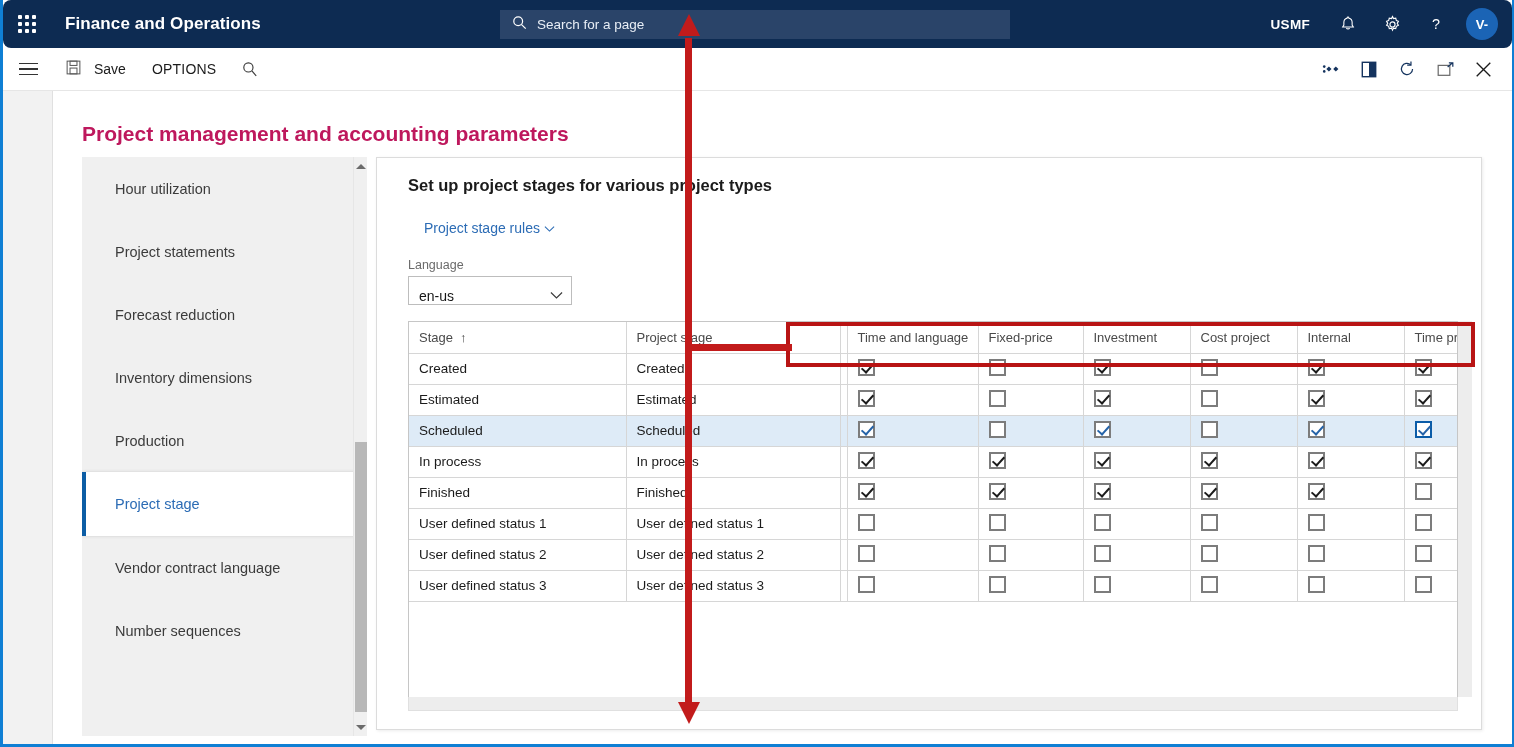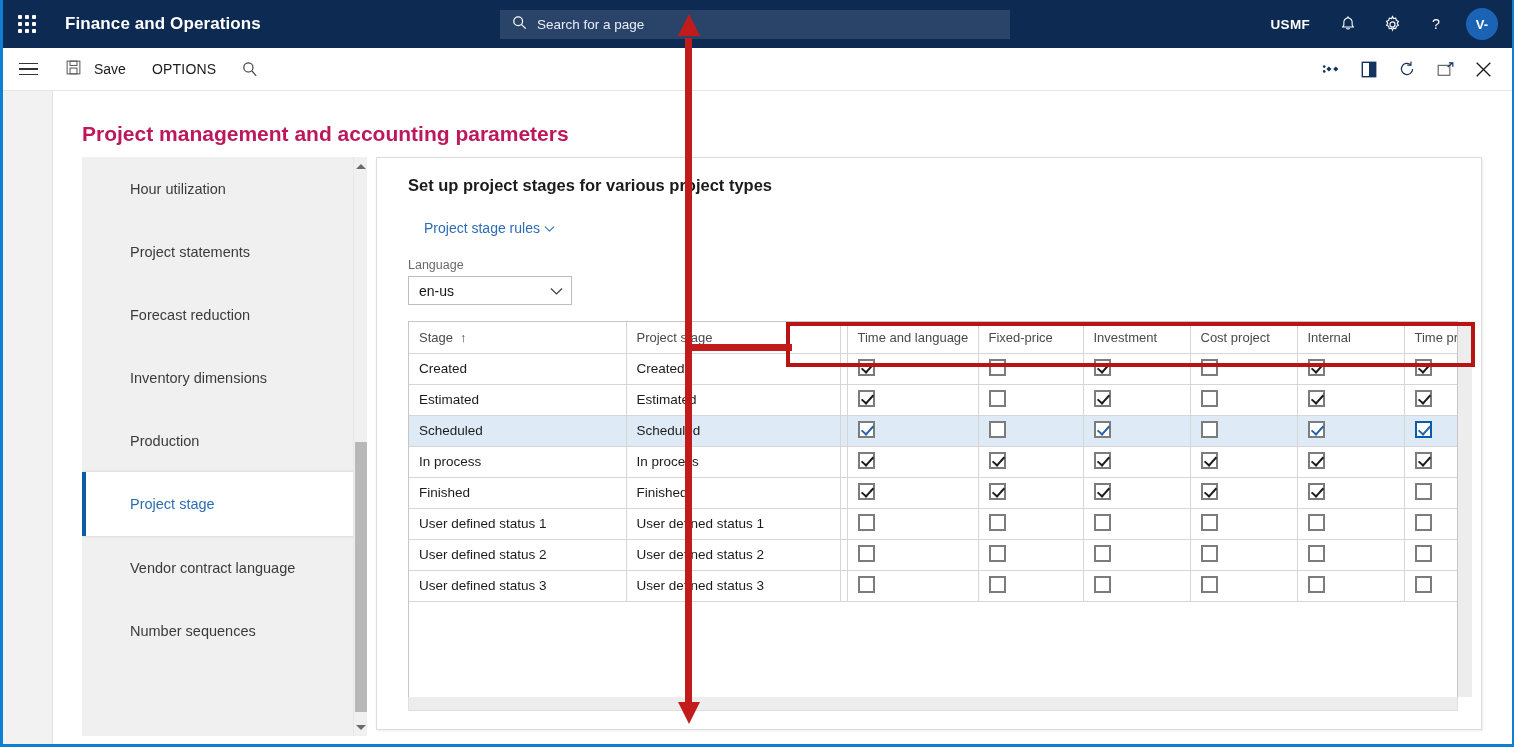--- a/index.html
+++ b/index.html
@@ -15,21 +15,21 @@
     border-left: 3px solid #0f7fd4;
     border-right: 2px solid #0f7fd4;
     border-bottom: 3px solid #0f7fd4;
     background: #ffffff;
   }
 
   
   .topbar {
     position: absolute; left: 0; top: 0; width: 100%; height: 48px;
     background: #0d2b52;
-    display: flex; align-items: center;
+    display: flex; align-items: center; border-radius: 8px;
   }
   .waffle {
     width: 48px; height: 48px; display: flex; align-items: center; justify-content: center;
     cursor: pointer;
   }
   .waffle-grid {
     display: grid; grid-template-columns: repeat(3, 4px); grid-template-rows: repeat(3, 4px);
     gap: 3px;
   }
   .waffle-grid i { display: block; width: 4px; height: 4px; background: #ffffff; border-radius: 1px; }
@@ -87,21 +87,21 @@
     position: absolute; left: 28px; top: 31px;
     font-size: 21px; font-weight: bold; color: #be185d;
   }
 
   
   .sidebar {
     position: absolute; left: 28px; top: 66px; width: 285px; bottom: 8px;
     background: #f0f0f0; overflow: hidden;
   }
   .side-item {
-    height: 63px; display: flex; align-items: center; padding-left: 48px;
+    height: 63px; display: flex; align-items: center; padding-left: 33px;
     font-size: 14.5px; color: #3b3b3b; cursor: pointer; position: relative;
   }
   .side-item.selected {
     background: #ffffff; color: #2c6cb5; height: 64px;
     box-shadow: 0 -1px 3px rgba(0,0,0,.07), 0 1px 3px rgba(0,0,0,.07);
   }
   .side-item.selected::before {
     content: ""; position: absolute; left: 0; top: 0; bottom: 0; width: 4px; background: #0c5da5;
   }
   .sb-track {
@@ -127,21 +127,21 @@
   .panel-title {
     position: absolute; left: 31px; top: 18px; font-size: 16.5px; font-weight: bold; color: #1b1b1b;
   }
   .stage-rules {
     position: absolute; left: 47px; top: 62px; font-size: 14px; color: #2c6cb5; cursor: pointer;
     display: flex; align-items: center; gap: 4px;
   }
   .lang-label { position: absolute; left: 31px; top: 100px; font-size: 12.5px; color: #6a6a6a; }
   .lang-select {
     position: absolute; left: 31px; top: 118px; width: 164px; height: 29px;
-    border: 1px solid #bdbdbd; background: #ffffff; display: flex; align-items: center;
+    border: 1px solid #bdbdbd; background: #ffffff; display: flex; align-items: flex-end;
     padding: 0 8px 0 10px; cursor: pointer;
   }
   .lang-select .val { font-size: 14px; color: #161616; }
   .lang-select .chev { margin-left: auto; }
 
   
   .grid-wrap {
     position: absolute; left: 31px; top: 163px; right: 23px; bottom: 32px;
     border: 1px solid #c6c6c6; border-bottom: none; background: #ffffff; overflow: hidden;
   }

